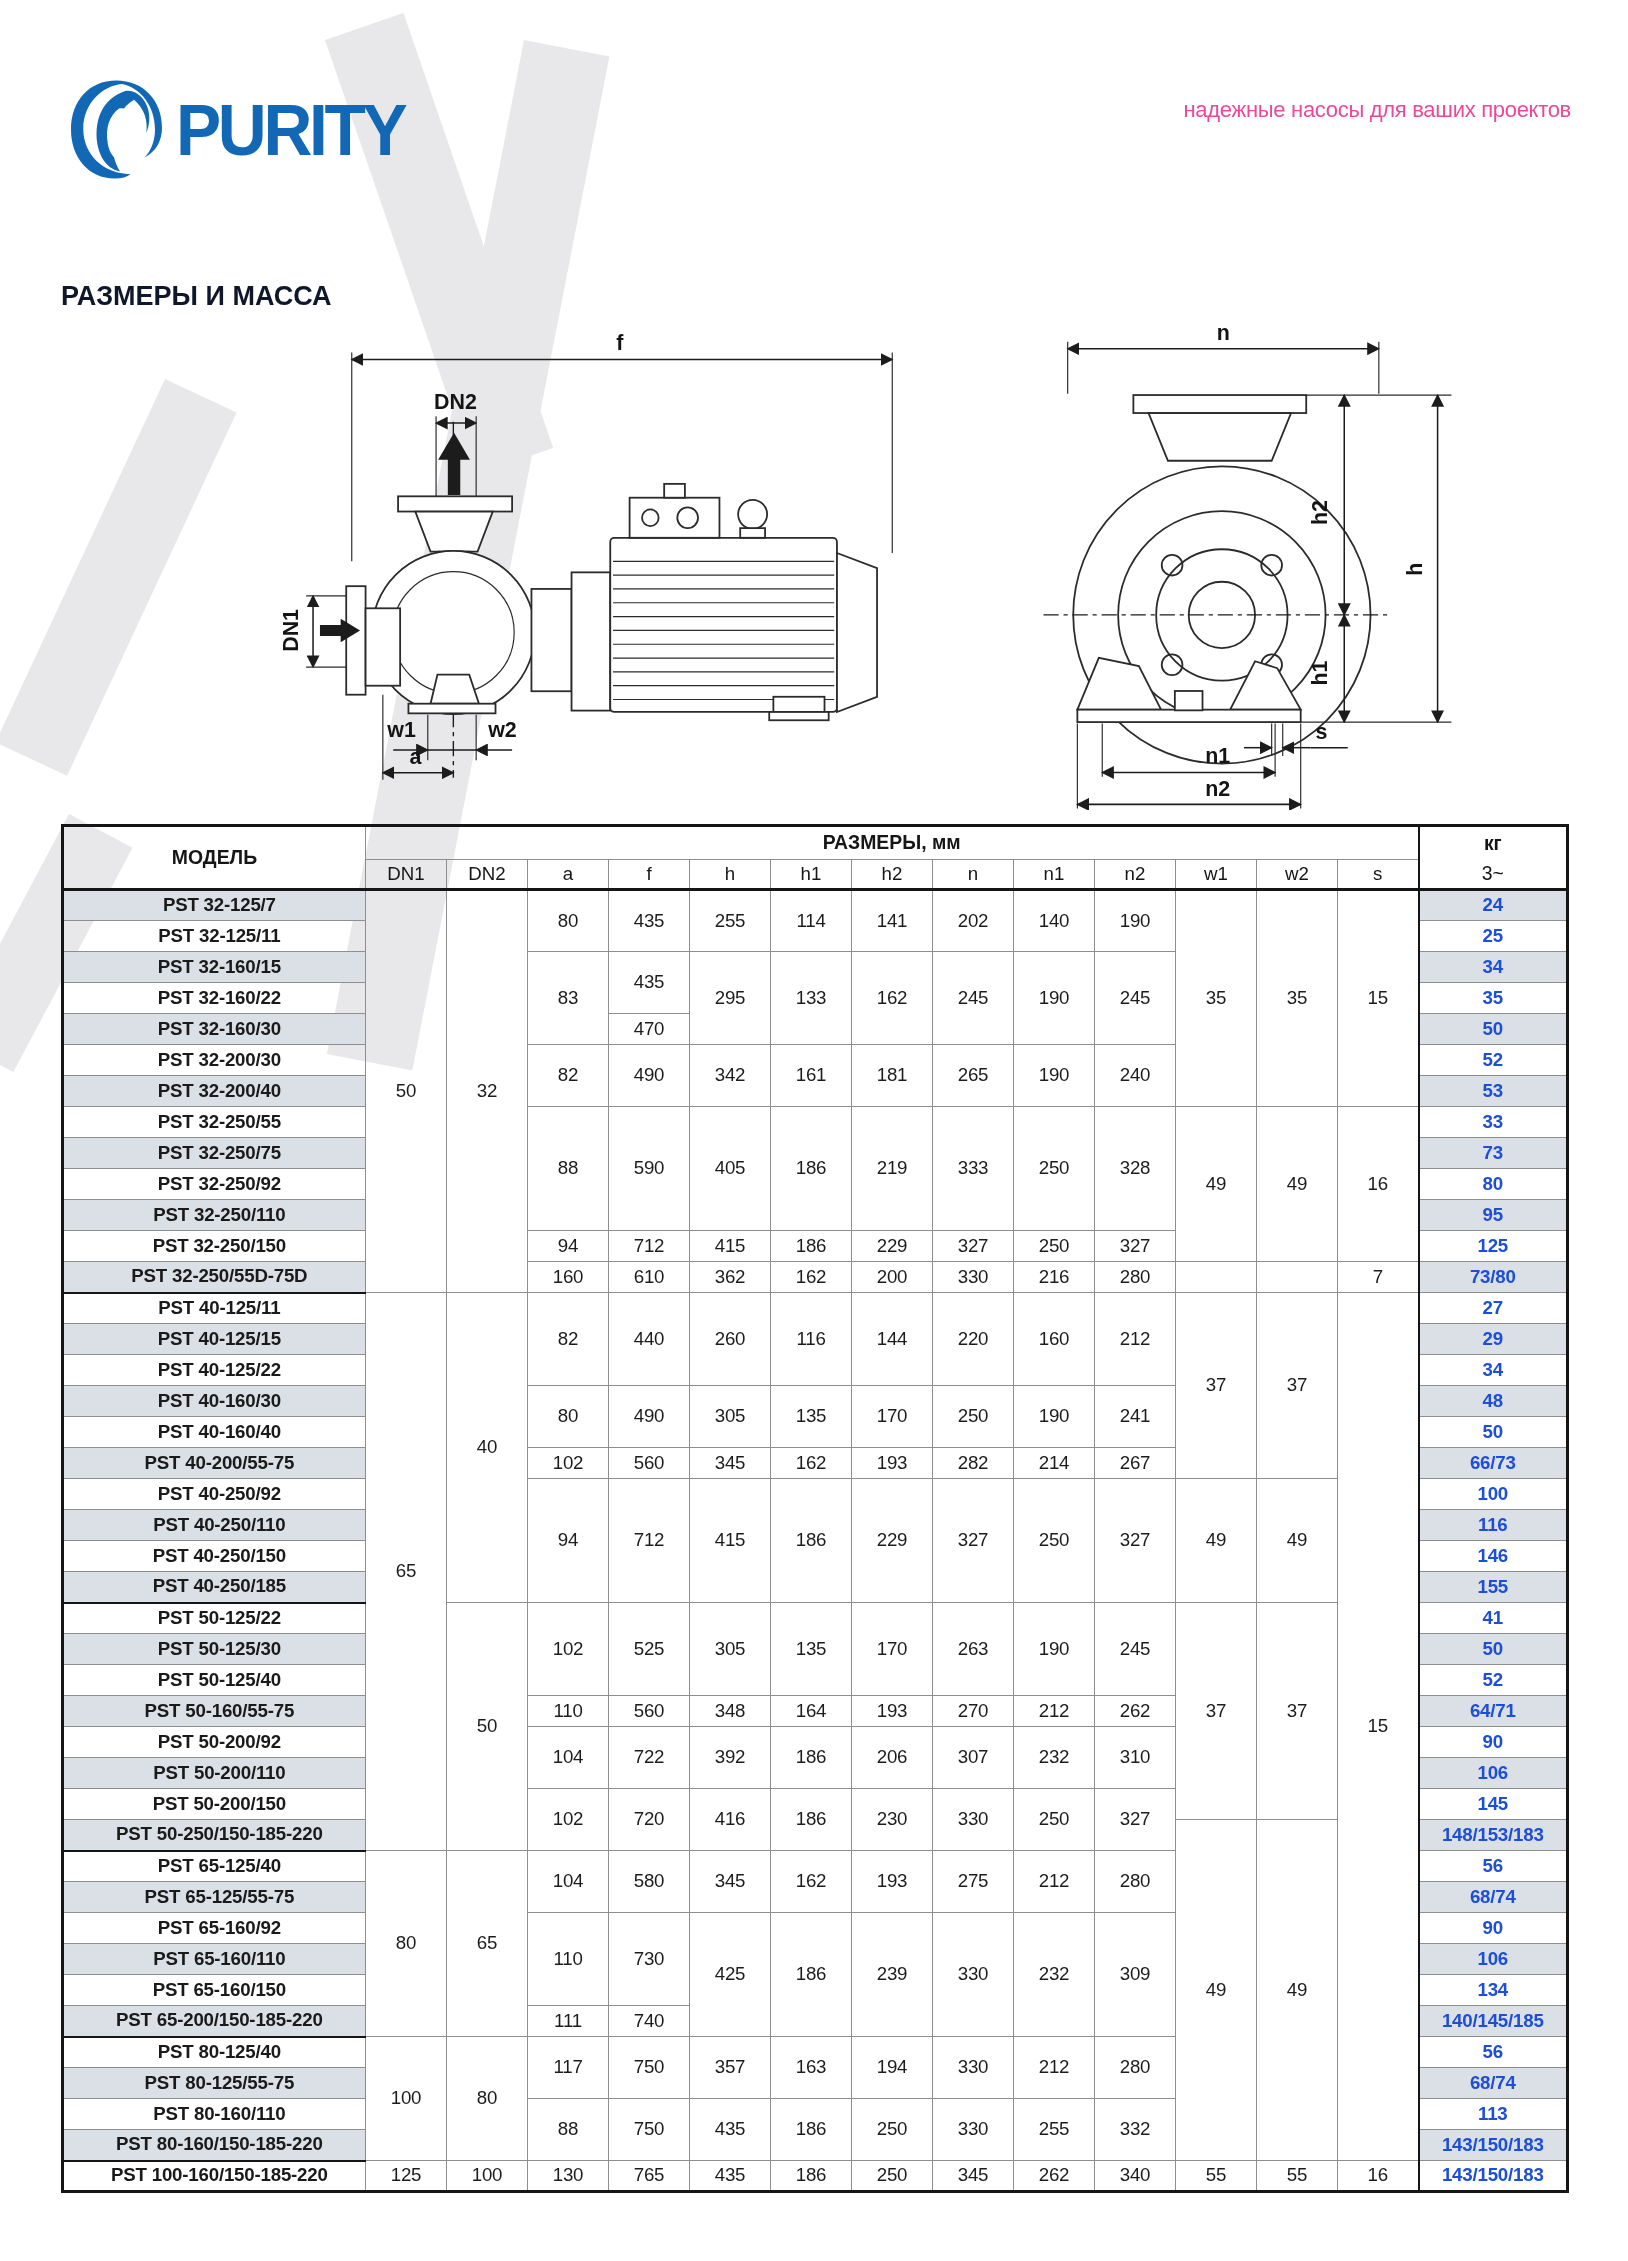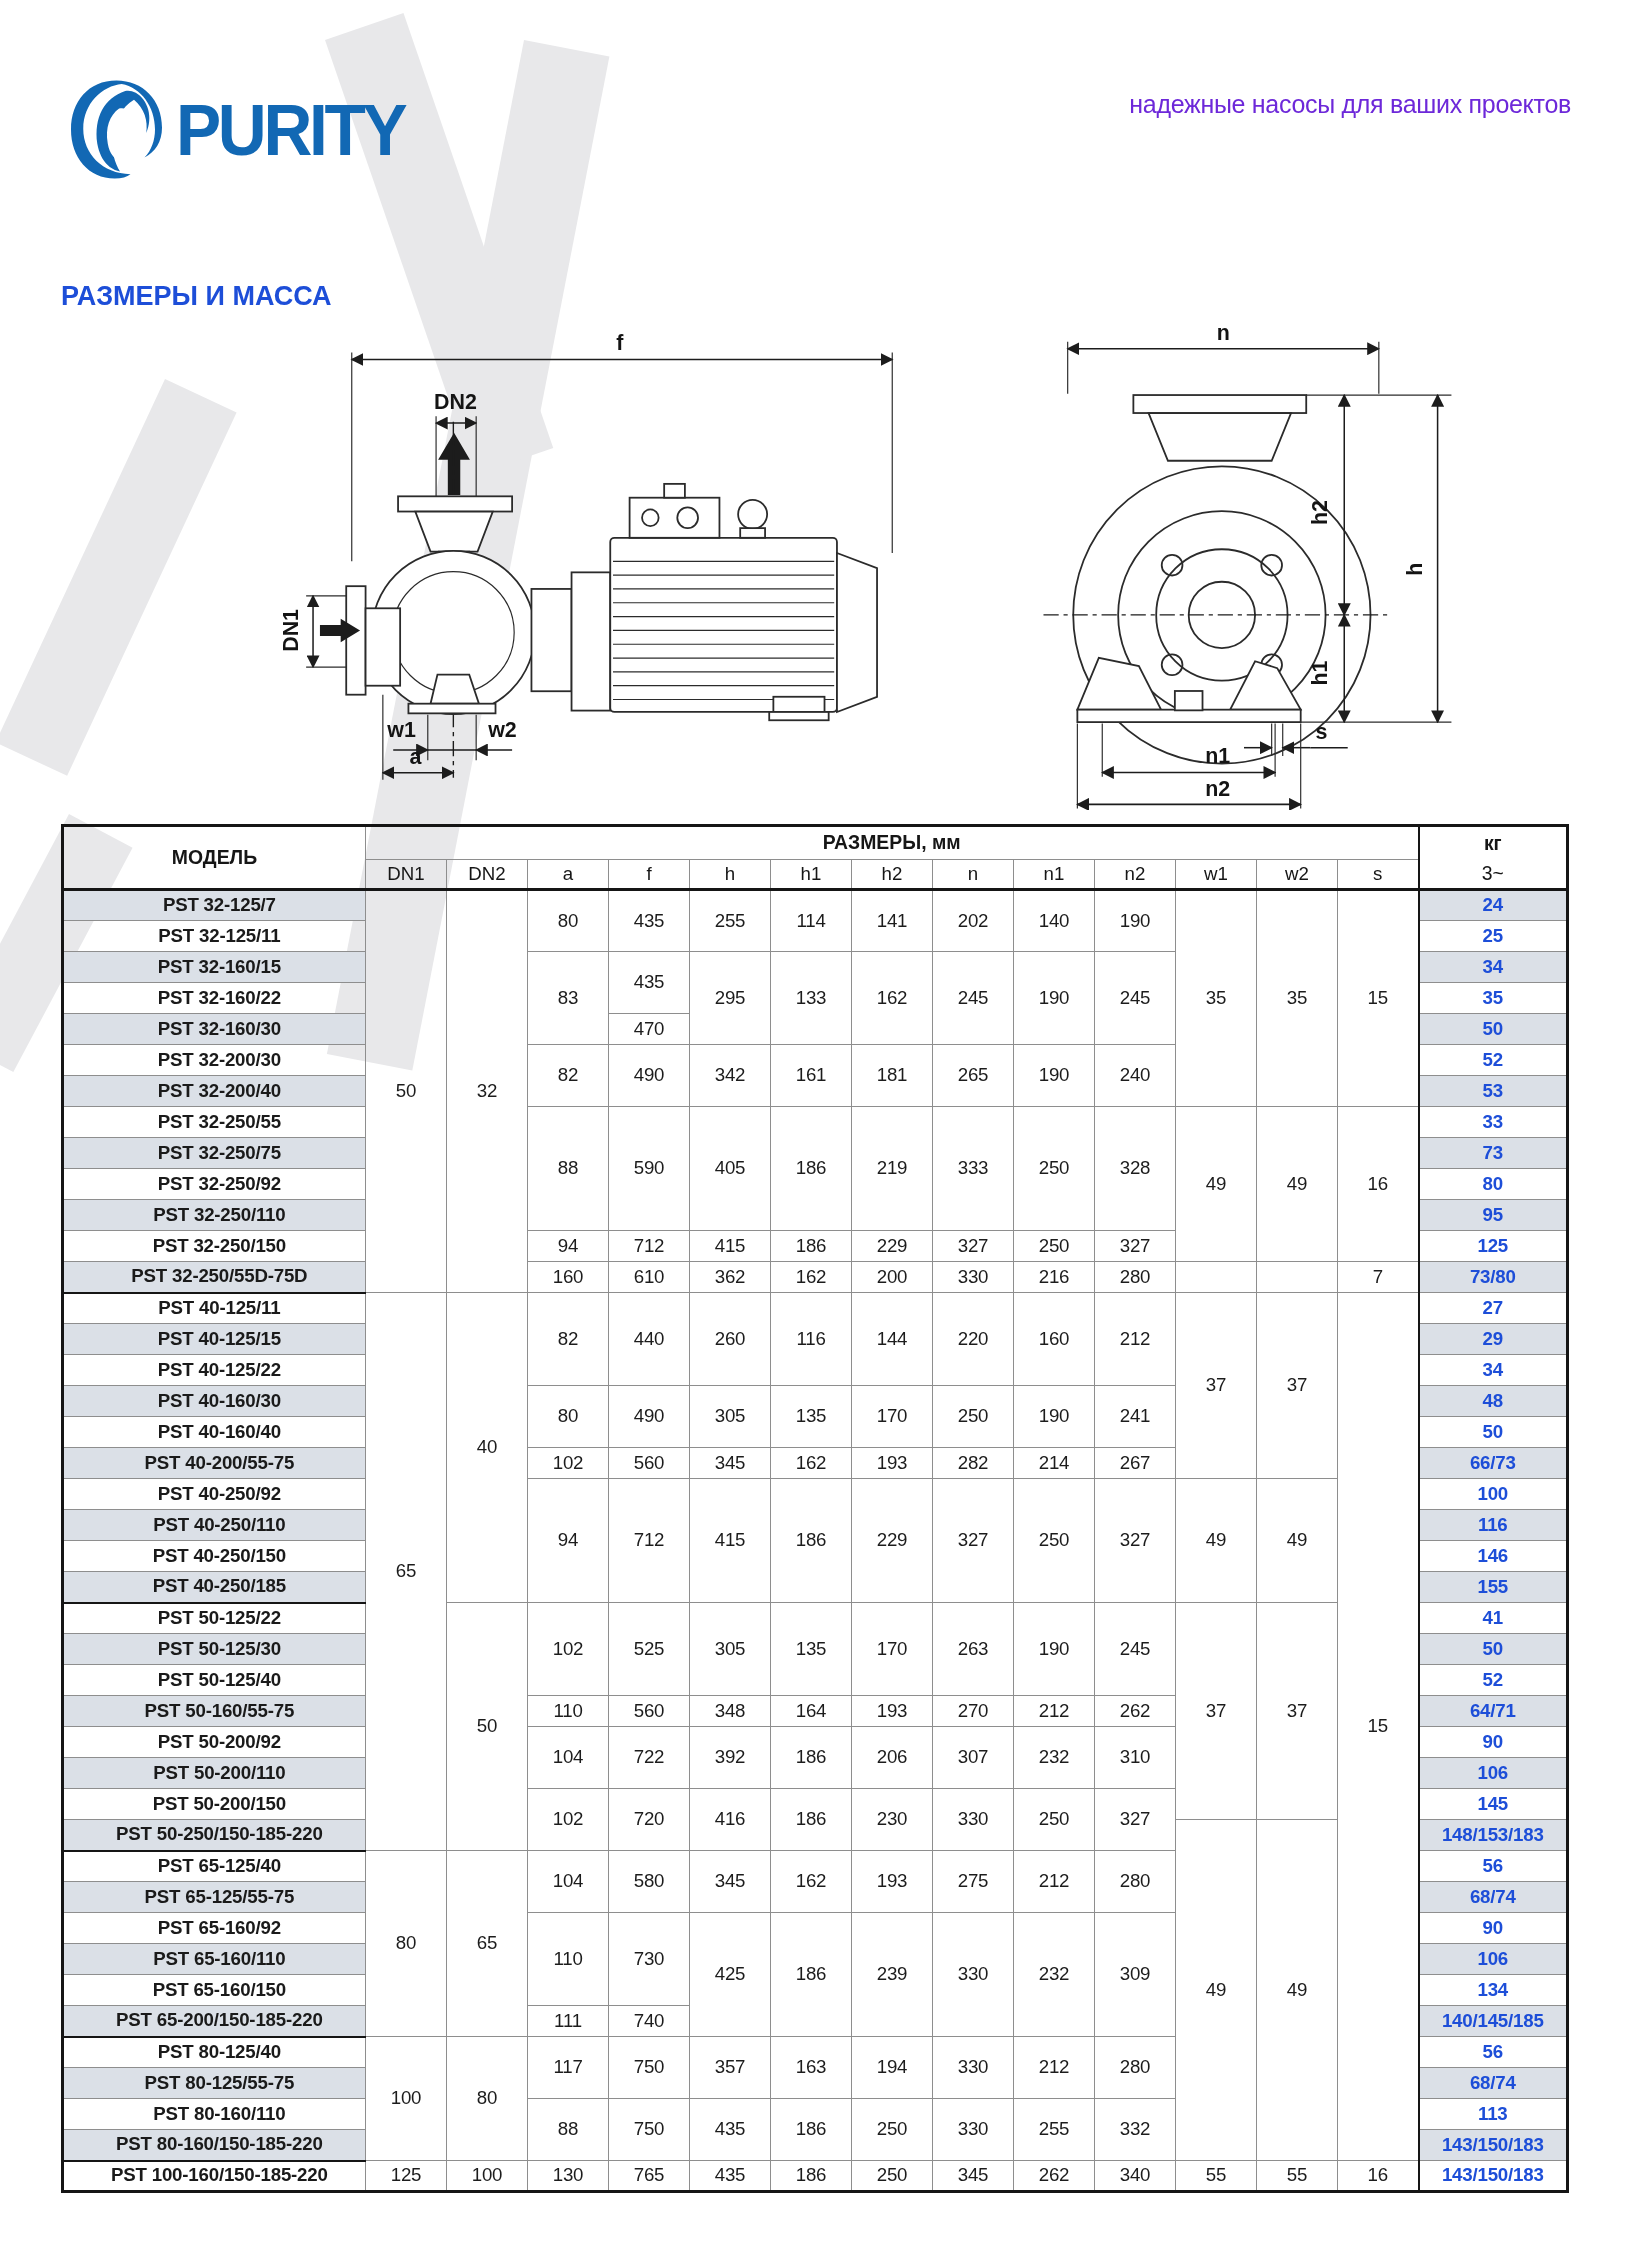--- a/index.html
+++ b/index.html
@@ -11,22 +11,22 @@
   .wm1 { left:524px; top:40px;  width:87px; height:1033px; transform:rotate(11deg); }
   .wm2 { left:325px; top:40px;  width:83px; height:460px;  transform:rotate(-19deg); }
   .wm3 { left:165px; top:379px; width:79px; height:401px;  transform:rotate(25deg); }
   .wm4 { left:69px; top:814px;width:72px; height:254px;  transform:rotate(28deg); }
 
   
   .logo { position:absolute; left:64px; top:75px; display:flex; align-items:center; }
   .logo-mark { width:105px; height:109px; }
   .logo-text { font-size:72px; font-weight:bold; color:#1268b4; letter-spacing:-3.5px;
                transform:scaleX(.94); transform-origin:left center; margin-left:7px; }
-  .tagline { position:absolute; top:90px; right:58px; font-size:25px; color:#6d28d9; letter-spacing:-0.3px; }
-  .page-title { position:absolute; left:61px; top:281px; font-size:27px; font-weight:bold; color:#1d4ed8; }
+  .tagline { position:absolute; top:97px; right:58px; font-size:22px; color:#ec4899; letter-spacing:-0.3px; }
+  .page-title { position:absolute; left:61px; top:281px; font-size:27px; font-weight:bold; color:#0f172a; }
 
   
   .drawing { position:absolute; }
   .d-side  { left:277px; top:318px; }
   .d-front { left:1002px; top:312px; }
   svg .ink   { stroke:#2b2b2b; stroke-width:2.6; fill:none; }
   svg .inkw  { stroke:#2b2b2b; stroke-width:2.6; fill:#ffffff; }
   svg .thin  { stroke:#2b2b2b; stroke-width:1.7; fill:none; }
   svg .dim   { stroke:#1c1c1c; stroke-width:2.2; fill:none; }
   svg .dash  { stroke:#1c1c1c; stroke-width:2;   fill:none; stroke-dasharray:22 7 6 7; }

